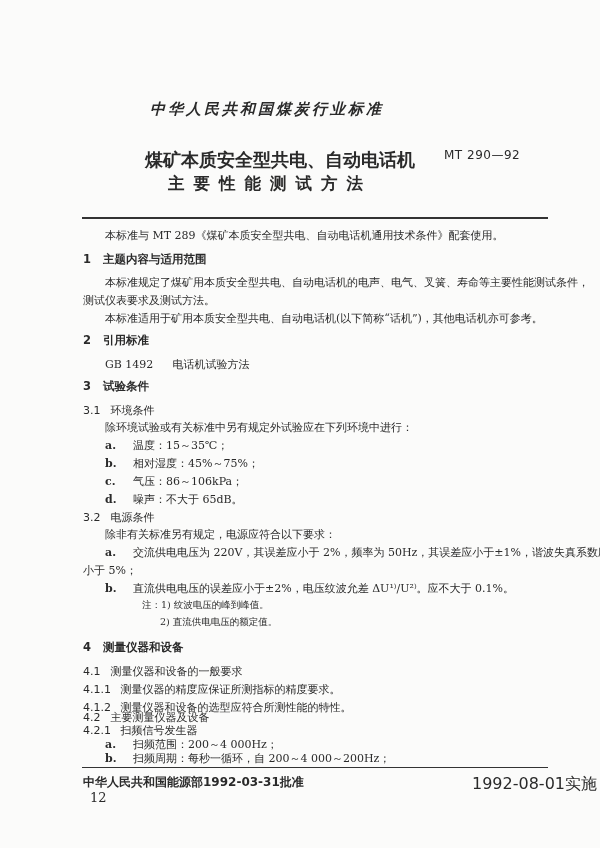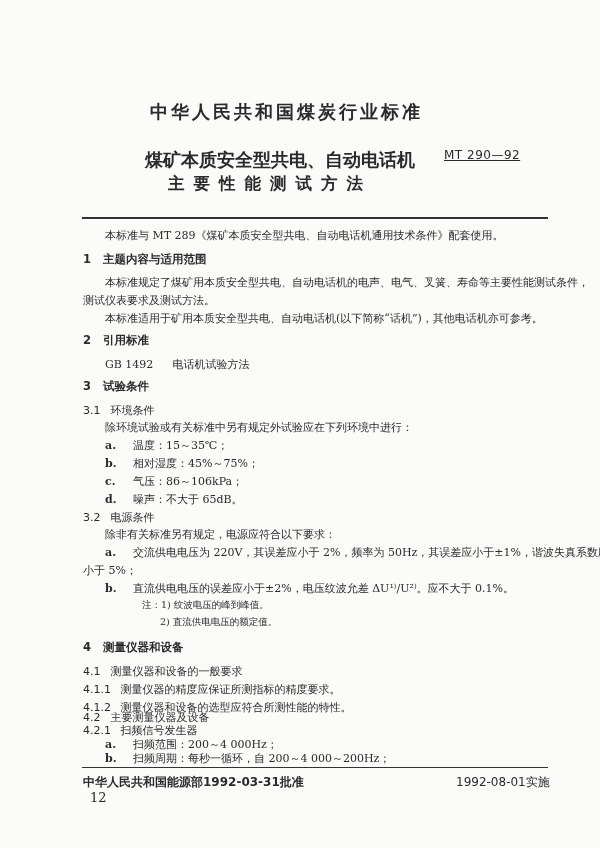--- a/index.html
+++ b/index.html
@@ -2,31 +2,31 @@
 <html><head>
   <meta charset="utf-8">
   <style>
     html, body { margin: 0; padding: 0; }
     body {
       width: 600px; height: 848px; background: #fbfbfa; position: relative; overflow: hidden;
       font-family: "DejaVu Serif", "Liberation Serif", serif; color: #2a2a2a;
     }
     .abs { position: absolute; white-space: nowrap; }
     .sans { font-family: "DejaVu Sans", "Liberation Sans", sans-serif; }
-    .header-org { left: 150px; top: 100px; font-size: 18px; font-weight: bold; letter-spacing: 3px; }
+    .header-org { left: 150px; top: 100px; font-size: 15px; font-weight: bold; letter-spacing: 3px; font-style: italic; }
     .title1 { left: 145px; top: 148px; font-size: 18px; font-weight: bold; }
     .title2 { left: 168px; top: 173px; font-size: 16.5px; font-weight: bold; letter-spacing: 9px; }
-    .std-code { left: 444px; top: 148px; font-size: 12px; letter-spacing: 0.5px; text-decoration: underline; }
+    .std-code { left: 444px; top: 148px; font-size: 12px; letter-spacing: 0.5px; }
     .rule-top { left: 82px; top: 217px; width: 466px; height: 2px; background: #333; }
     .rule-bottom { left: 82px; top: 767px; width: 466px; height: 1px; background: #333; }
     .body { font-size: 11px; }
     .h1 { font-size: 11.5px; font-weight: bold; }
     .note { font-size: 9.5px; margin-left: 44px; }
     .footer-left { left: 83px; top: 774px; font-size: 12px; font-weight: bold; }
-    .footer-right { left: 456px; top: 774px; font-size: 12px; }
+    .footer-right { left: 472px; top: 774px; font-size: 16px; }
     .page-num { left: 90px; top: 790px; font-size: 13px; }
     .item-label { display: inline-block; width: 28px; font-weight: bold; }
     .sec-num { display: inline-block; width: 16px; }
     .sub-num { display: inline-block; width: 24px; }
     .subsub-num { display: inline-block; width: 34px; }
   </style>
 </head>
 <body>
 
 <div class="abs sans header-org">中华人民共和国煤炭行业标准</div>

